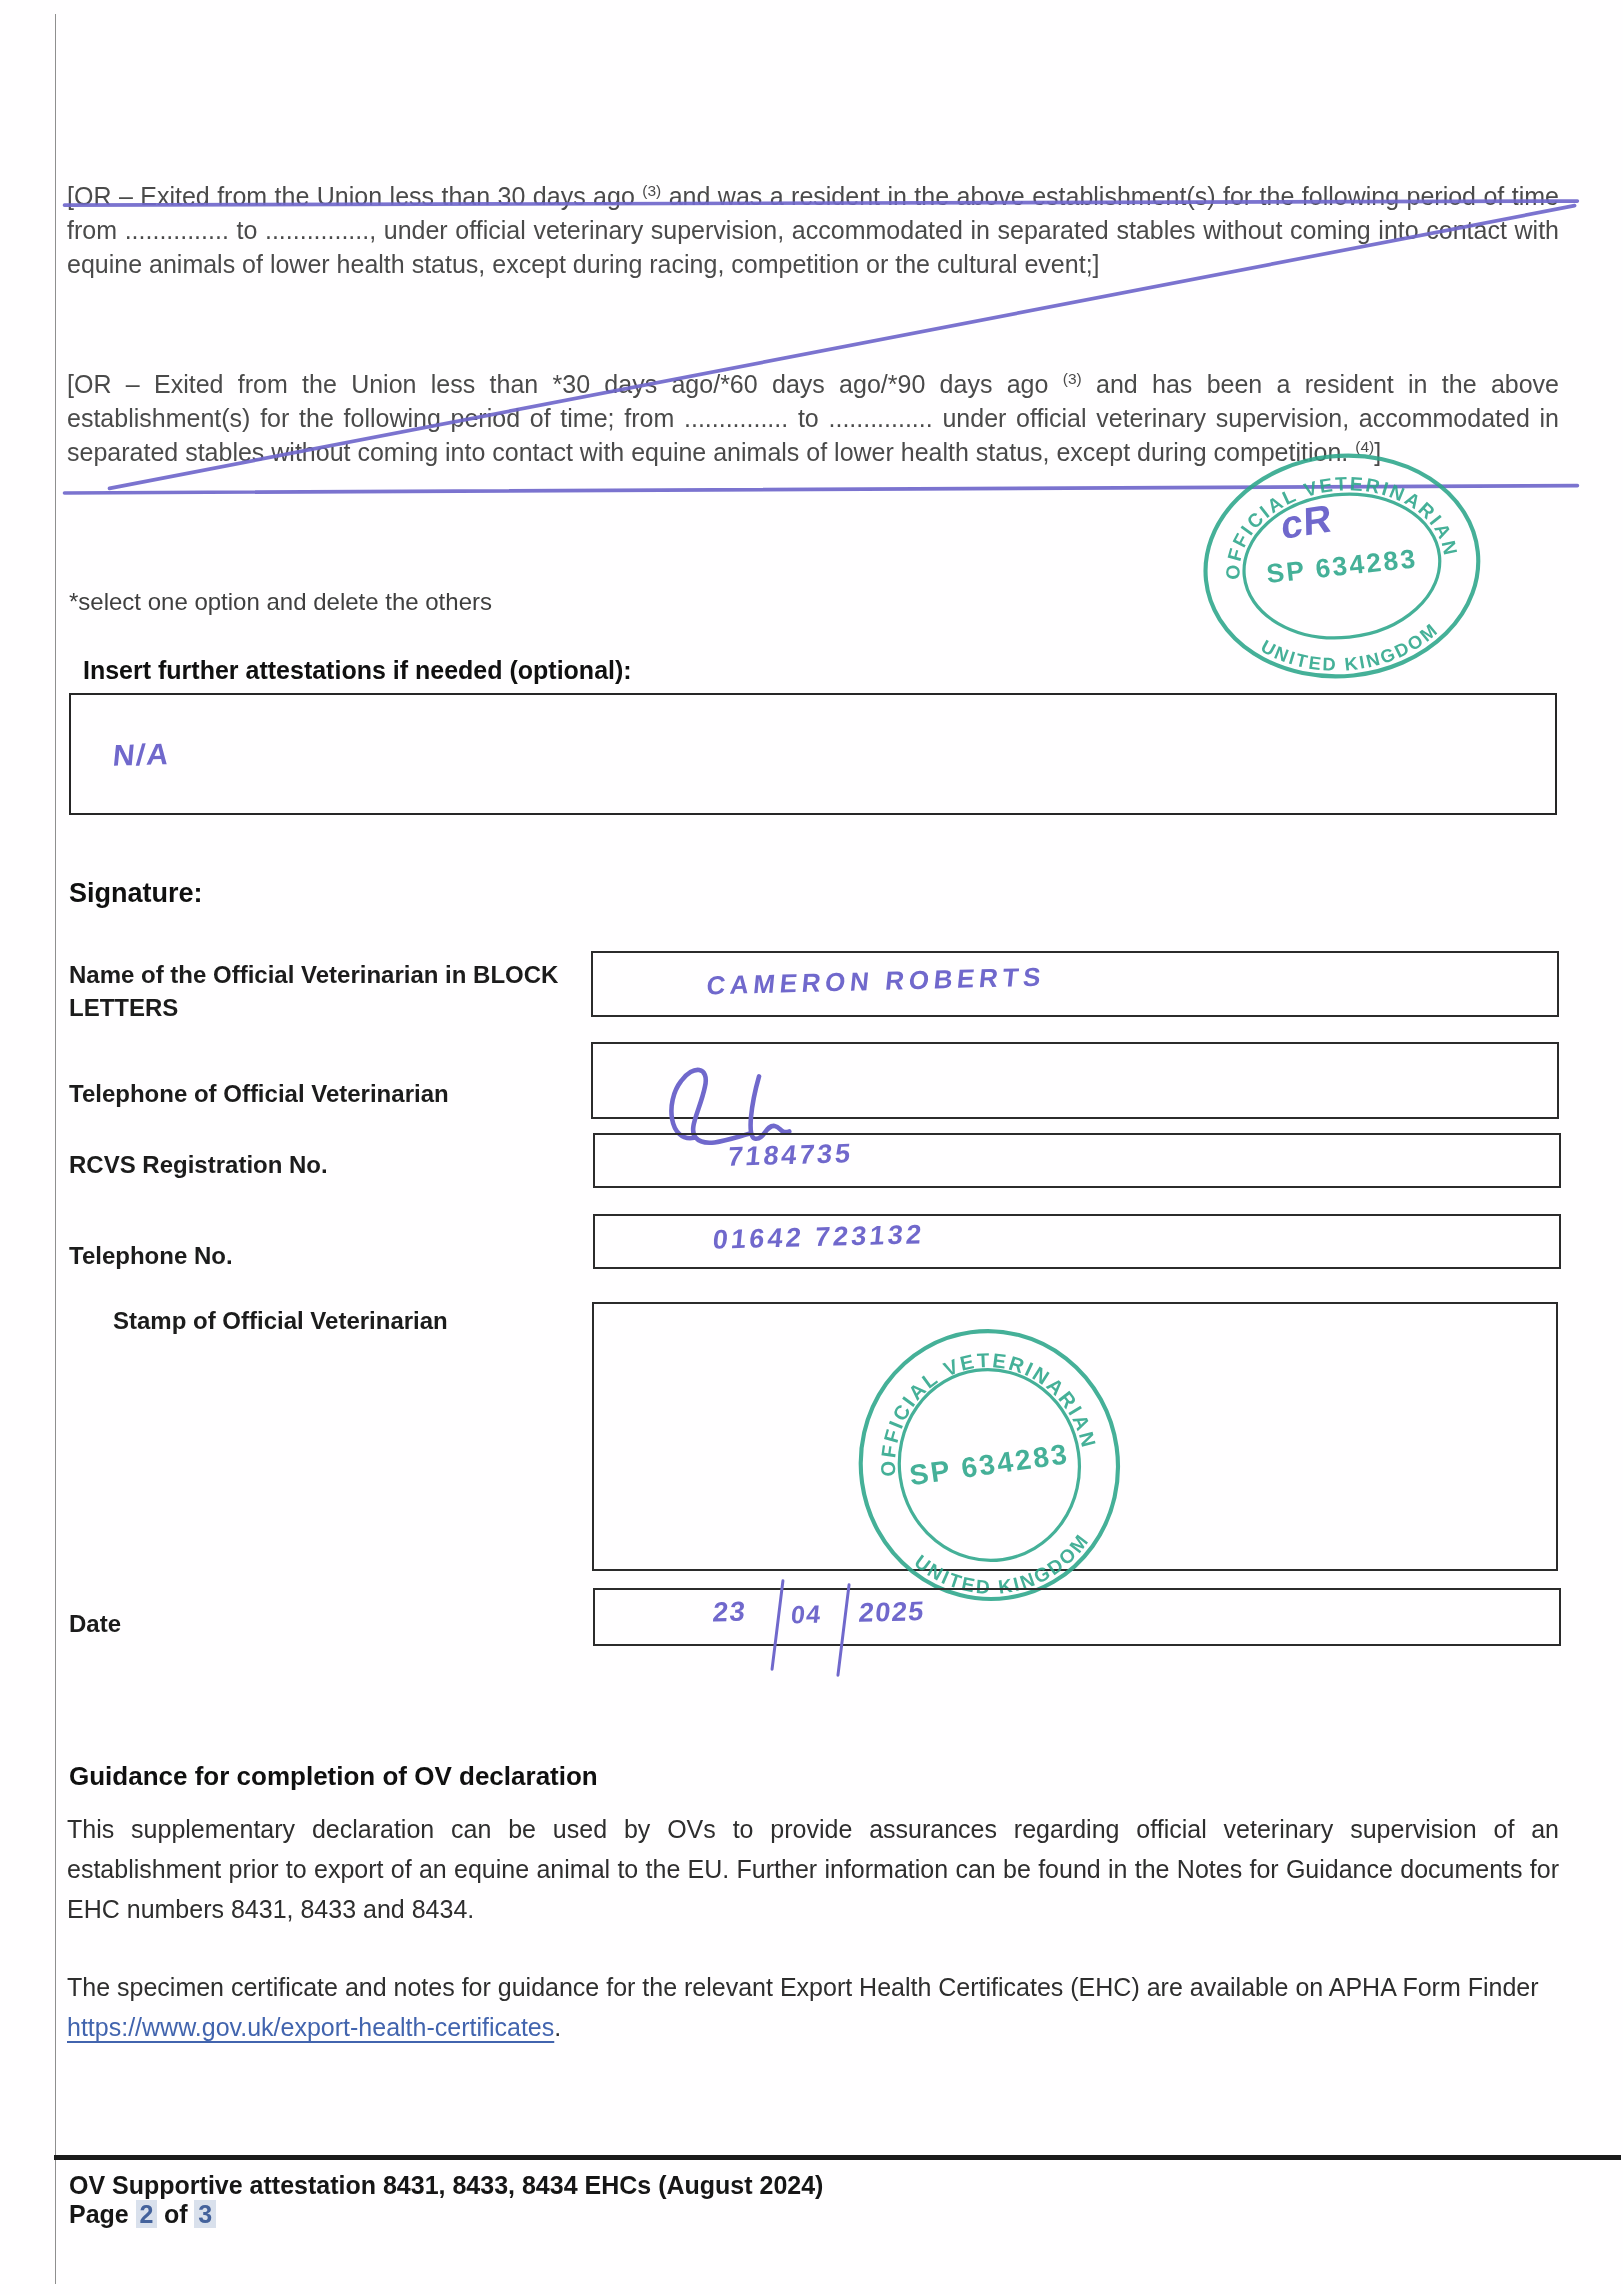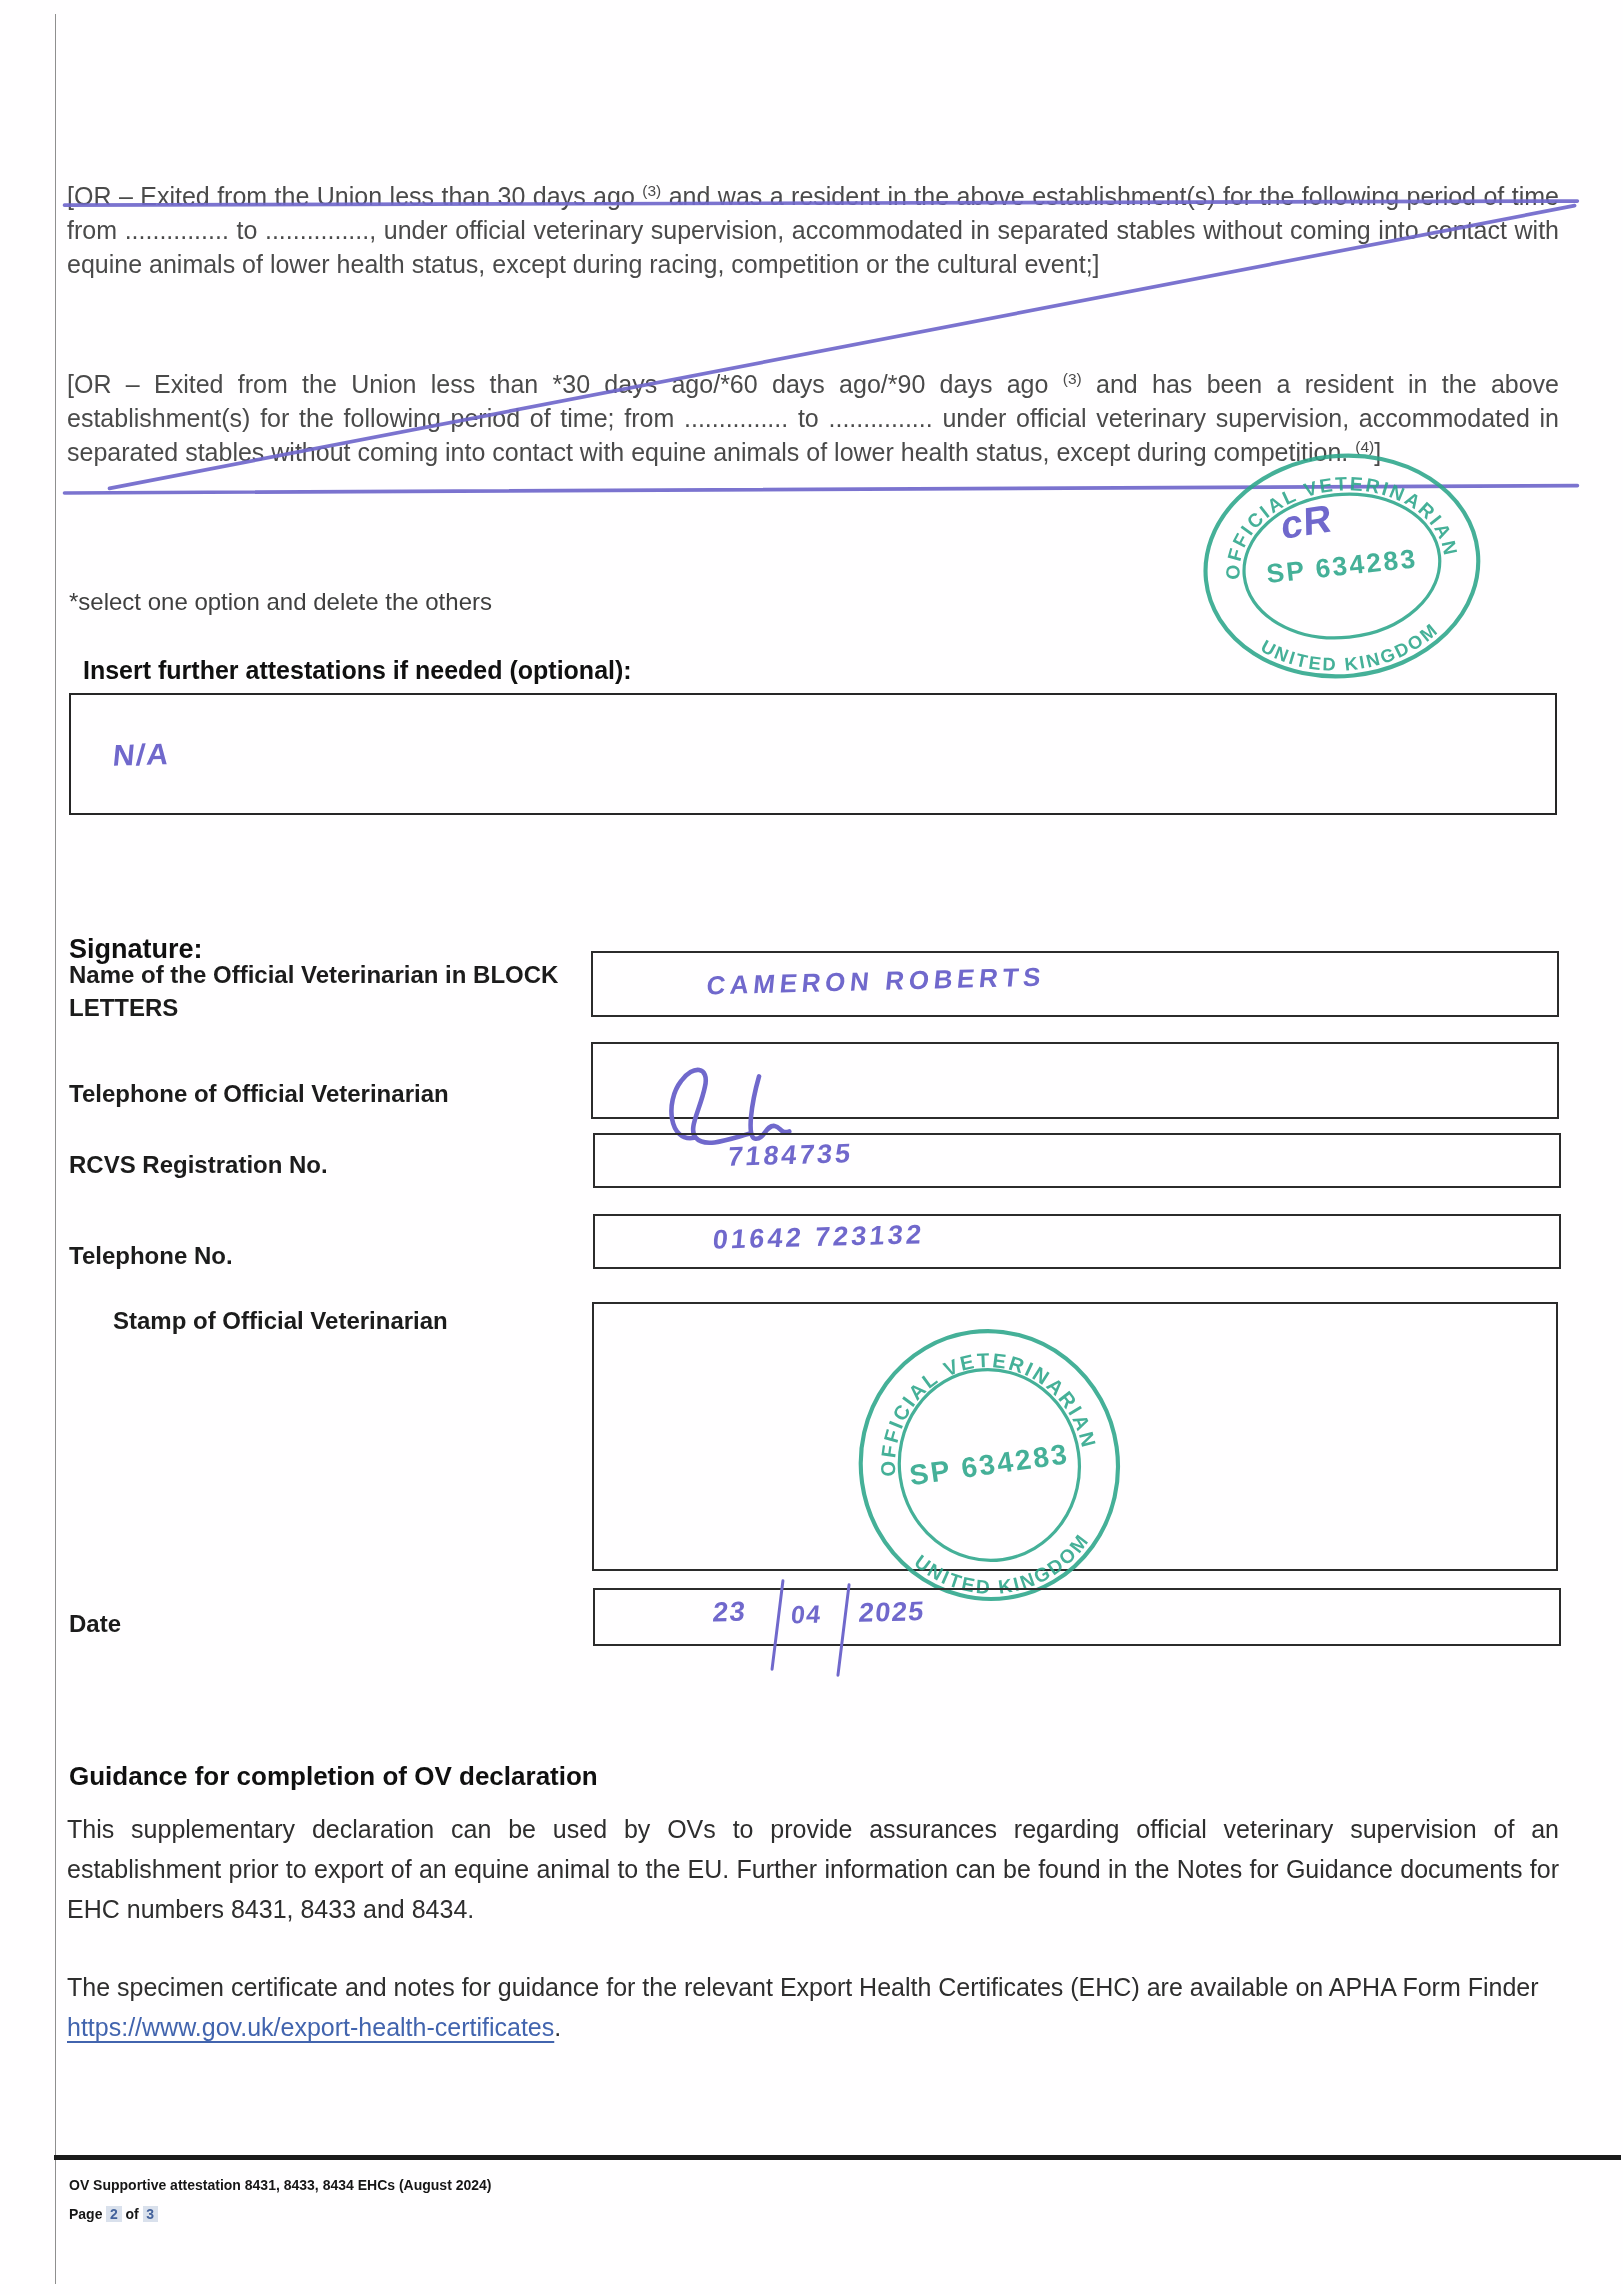--- a/index.html
+++ b/index.html
@@ -25,21 +25,21 @@
   
   .stamp{position:absolute;}
   .stamp .ring{fill:none;stroke:var(--stamp);}
   .stamp .stxt{fill:var(--stamp);font-weight:bold;letter-spacing:5px;
                font-family:"Liberation Sans",sans-serif;}
   
   .link{color:var(--link);text-decoration:underline;text-decoration-thickness:2.3px;text-underline-offset:4.6px;}
   
   .field-shade{background:var(--fieldbg);color:#44629c;padding:0 3.7px;}
   .footer-rule{position:absolute;left:54px;top:2155px;width:1567px;height:4.6px;background:#1b1b1b;}
-  .footline{position:absolute;left:69px;font-size:14px;font-weight:bold;color:#161616;line-height:26px;}
+  .footline{position:absolute;left:69px;font-size:25px;font-weight:bold;color:#161616;line-height:26px;}
 </style>
 </head>
 <body>
 
 <div id="page">
   <div class="scanline"></div>
 
   <div class="para" style="top:179px;"><span>[OR – Exited from the Union less than 30 days ago </span><sup>(3)</sup><span> and was a resident in the above establishment(s) for the following period of time from ............... to ..............., under official veterinary supervision, accommodated in separated stables without coming into contact with equine animals of lower health status, except during racing, competition or the cultural event;]</span></div>
   <div class="para" style="top:367px;"><span>[OR – Exited from the Union less than *30 days ago/*60 days ago/*90 days ago </span><sup>(3)</sup><span> and has been a resident in the above establishment(s) for the following period of time; from ............... to ............... under official veterinary supervision, accommodated in separated stables without coming into contact with equine animals of lower health status, except during competition. </span><sup>(4)</sup><span>]</span></div>
 
@@ -59,21 +59,21 @@
      <text class="stxt" font-size="42"><textPath href="#sp0t" startOffset="50%" text-anchor="middle">OFFICIAL VETERINARIAN</textPath></text>
      <text class="stxt" font-size="40"><textPath href="#sp0b" startOffset="50%" text-anchor="middle">UNITED KINGDOM</textPath></text>
      <text class="stxt" y="20" text-anchor="middle" font-size="58" letter-spacing="2">SP 634283</text>
    </svg></div>
   <div class="hand" style="left:1281px;top:500px;font-size:39px;transform:rotate(-9deg) skewX(-8deg);letter-spacing:0.9px;">cR</div>
 
   <div class="h-bold" style="left:83px;top:656px;font-size:25px;">Insert further attestations if needed (optional):</div>
   <div class="box" style="left:69px;top:693px;width:1484px;height:118px;"></div>
   <div class="hand" style="left:113px;top:738px;font-size:30px;letter-spacing:1.8px;">N/A</div>
 
-  <div class="h-bold" style="left:69px;top:934px;font-size:27px;">Signature:</div>
+  <div class="h-bold" style="left:69px;top:878px;font-size:27px;">Signature:</div>
 
   <div class="label" style="top:958px;width:519px;">Name of the Official Veterinarian in BLOCK LETTERS</div>
   <div class="fieldbox" style="left:591px;top:951px;width:964px;height:62px;"></div>
   <div class="hand" style="left:707px;top:966px;font-size:26px;">CAMERON ROBERTS</div>
 
   <div class="label" style="top:1077px;">Telephone of Official Veterinarian</div>
   <div class="fieldbox" style="left:591px;top:1042px;width:964px;height:73px;"></div>
   <svg style="position:absolute;left:661px;top:1048px;overflow:visible;" width="197" height="110" viewBox="0 0 430 240">
     <path d="M72 196 C 18 206, 8 118, 44 72 C 70 36, 106 40, 96 84 C 86 134, 58 176, 76 196 C 96 220, 152 198, 196 186 M 214 62 C 198 118, 186 196, 206 198 C 226 200, 228 168, 248 170 C 262 172, 260 188, 280 182" fill="none" stroke="var(--pen)" stroke-width="10" stroke-linecap="round" stroke-linejoin="round"></path>
   </svg>

